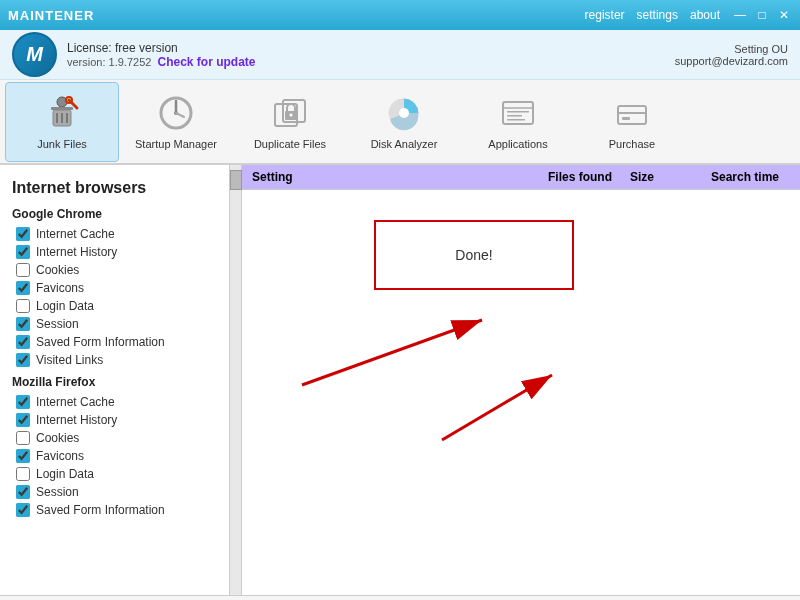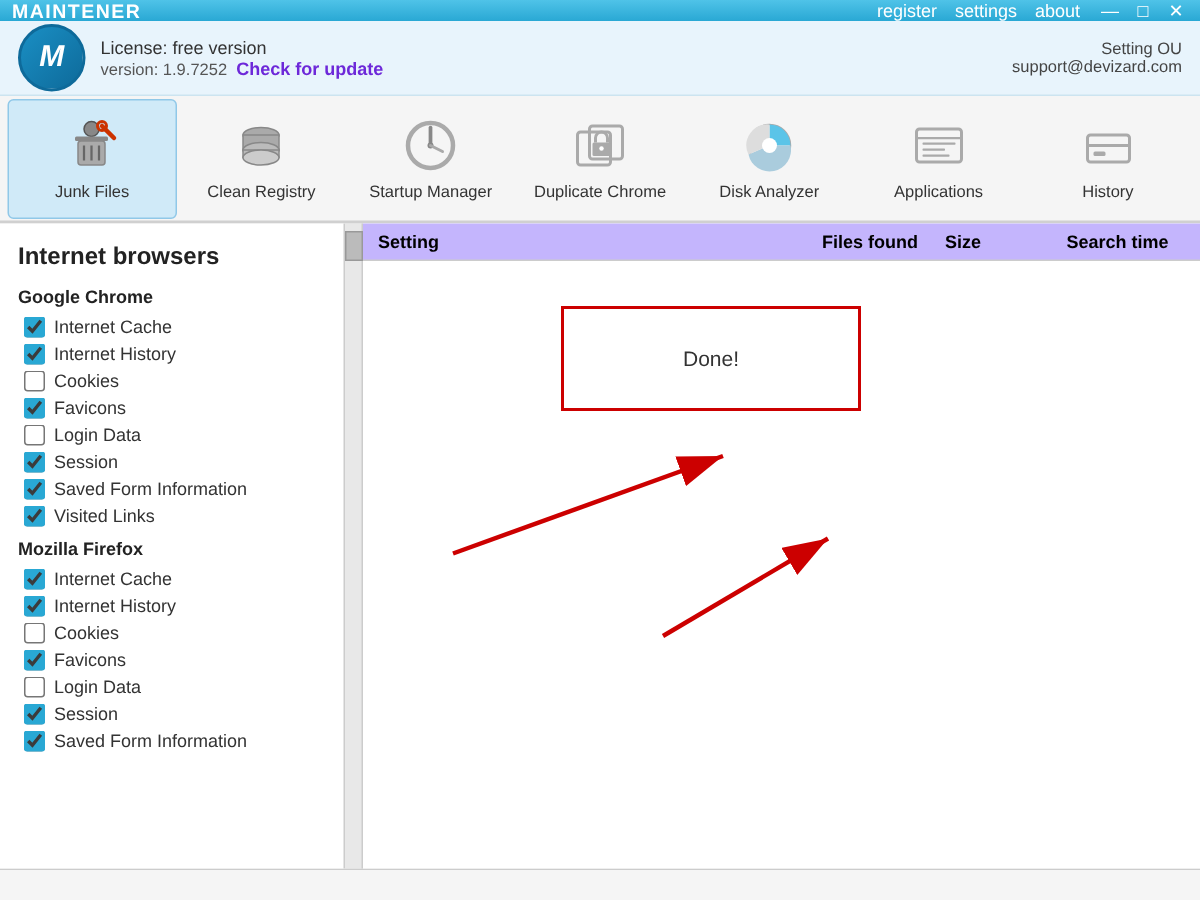--- a/index.html
+++ b/index.html
@@ -1,21 +1,21 @@
 <!DOCTYPE html>
 <html><head>
   <meta charset="utf-8">
   <style>
     * { box-sizing: border-box; margin: 0; padding: 0; }
     body { font-family: 'Segoe UI', Arial, sans-serif; font-size: 12px; background: #f0f0f0; width: 800px; height: 600px; overflow: hidden; }
 
     
     .titlebar {
       background: linear-gradient(to bottom, #4fc3e8, #29a8d4);
-      height: 14px;
+      height: 30px;
       display: flex;
       align-items: center;
       padding: 0 8px;
       justify-content: space-between;
     }
     .titlebar-left { color: white; font-weight: bold; font-size: 13px; letter-spacing: 1px; }
     .titlebar-right { display: flex; gap: 12px; align-items: center; }
     .titlebar-right span { color: white; font-size: 12px; cursor: pointer; }
     .window-controls { display: flex; gap: 6px; align-items: center; }
     .win-btn { width: 16px; height: 16px; display: flex; align-items: center; justify-content: center; cursor: pointer; color: white; font-size: 12px; }
@@ -206,32 +206,20 @@
         <line x1="19" y1="19" x2="19" y2="29" stroke="#666" stroke-width="1.5"></line>
         <line x1="24" y1="19" x2="24" y2="29" stroke="#666" stroke-width="1.5"></line>
 
         <line x1="26" y1="6" x2="34" y2="14" stroke="#cc3300" stroke-width="3" stroke-linecap="round"></line>
         <circle cx="26" cy="6" r="3" fill="none" stroke="#cc3300" stroke-width="2"></circle>
       </svg>
     </div>
     <span class="toolbar-label">Junk Files</span>
   </div>
 
-  <div class="toolbar-item">
-    <div class="toolbar-icon">
-      <svg width="38" height="38" viewBox="0 0 38 38">
-        <ellipse cx="19" cy="12" rx="12" ry="5" fill="#aaa" stroke="#888" stroke-width="1"></ellipse>
-        <rect x="7" y="12" width="24" height="10" fill="#aaa" stroke="#888" stroke-width="1"></rect>
-        <ellipse cx="19" cy="22" rx="12" ry="5" fill="#bbb" stroke="#888" stroke-width="1"></ellipse>
-        <rect x="7" y="22" width="24" height="5" fill="#bbb" stroke="#888" stroke-width="1"></rect>
-        <ellipse cx="19" cy="27" rx="12" ry="5" fill="#ccc" stroke="#888" stroke-width="1"></ellipse>
-      </svg>
-    </div>
-    <span class="toolbar-label">Clean Registry</span>
-  </div>
 
   <div class="toolbar-item">
     <div class="toolbar-icon">
       <svg width="38" height="38" viewBox="0 0 38 38">
         <circle cx="19" cy="19" r="15" fill="none" stroke="#aaa" stroke-width="3"></circle>
         <circle cx="19" cy="19" r="2" fill="#888"></circle>
         <line x1="19" y1="19" x2="19" y2="7" stroke="#888" stroke-width="2.5" stroke-linecap="round"></line>
         <line x1="19" y1="19" x2="27" y2="23" stroke="#aaa" stroke-width="2" stroke-linecap="round"></line>
       </svg>
     </div>
@@ -242,21 +230,21 @@
     <div class="toolbar-icon">
       <svg width="38" height="38" viewBox="0 0 38 38">
         <rect x="4" y="10" width="22" height="22" rx="2" fill="none" stroke="#aaa" stroke-width="2"></rect>
         <rect x="12" y="6" width="22" height="22" rx="2" fill="none" stroke="#aaa" stroke-width="2"></rect>
 
         <rect x="14" y="17" width="12" height="9" rx="1" fill="#aaa"></rect>
         <path d="M16 17 v-3 a4 4 0 0 1 8 0 v3" fill="none" stroke="#aaa" stroke-width="2"></path>
         <circle cx="20" cy="21" r="1.5" fill="white"></circle>
       </svg>
     </div>
-    <span class="toolbar-label">Duplicate Chrome</span>
+    <span class="toolbar-label">Duplicate Files</span>
   </div>
 
   <div class="toolbar-item">
     <div class="toolbar-icon">
       <svg width="38" height="38" viewBox="0 0 38 38">
         <circle cx="19" cy="19" r="14" fill="none" stroke="#aaa" stroke-width="1"></circle>
         <path d="M19 19 L19 5 A14 14 0 0 1 33 19 Z" fill="#5bc4e8"></path>
         <path d="M19 19 L33 19 A14 14 0 0 1 5 25 Z" fill="#aaccdd"></path>
         <path d="M19 19 L5 25 A14 14 0 0 1 19 5 Z" fill="#dddddd"></path>
         <circle cx="19" cy="19" r="5" fill="white"></circle>
@@ -279,21 +267,21 @@
   </div>
 
   <div class="toolbar-item">
     <div class="toolbar-icon">
       <svg width="38" height="38" viewBox="0 0 38 38">
         <rect x="5" y="12" width="28" height="18" rx="2" fill="none" stroke="#aaa" stroke-width="2"></rect>
         <line x1="5" y1="19" x2="33" y2="19" stroke="#aaa" stroke-width="2"></line>
         <rect x="9" y="23" width="8" height="3" rx="1" fill="#aaa"></rect>
       </svg>
     </div>
-    <span class="toolbar-label">History</span>
+    <span class="toolbar-label">Purchase</span>
   </div>
 </div>
 
 <div class="main">
 
   <div class="left-panel">
     <div class="section-header">Internet browsers</div>
     <div class="sub-section-header">Google Chrome</div>
 
     <div class="checkbox-item">

